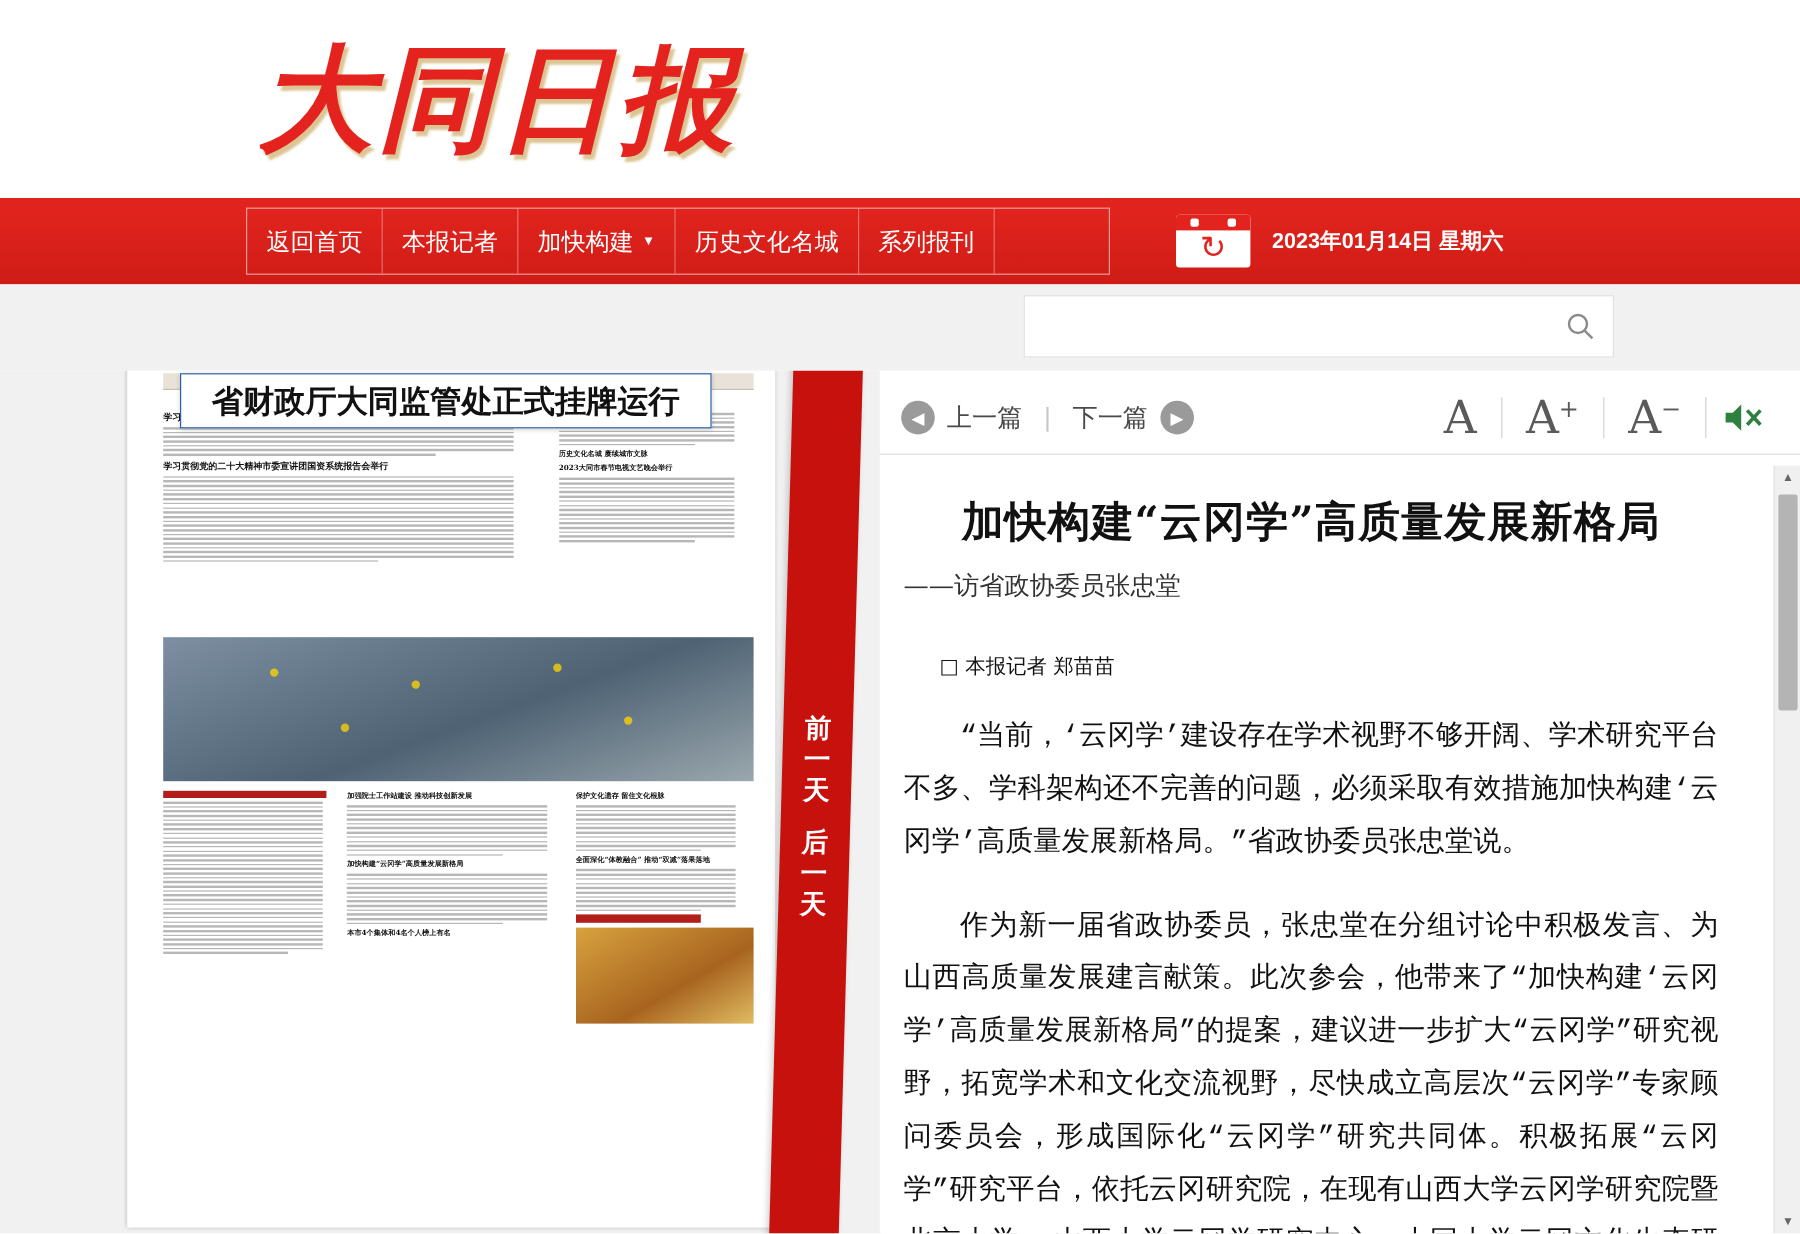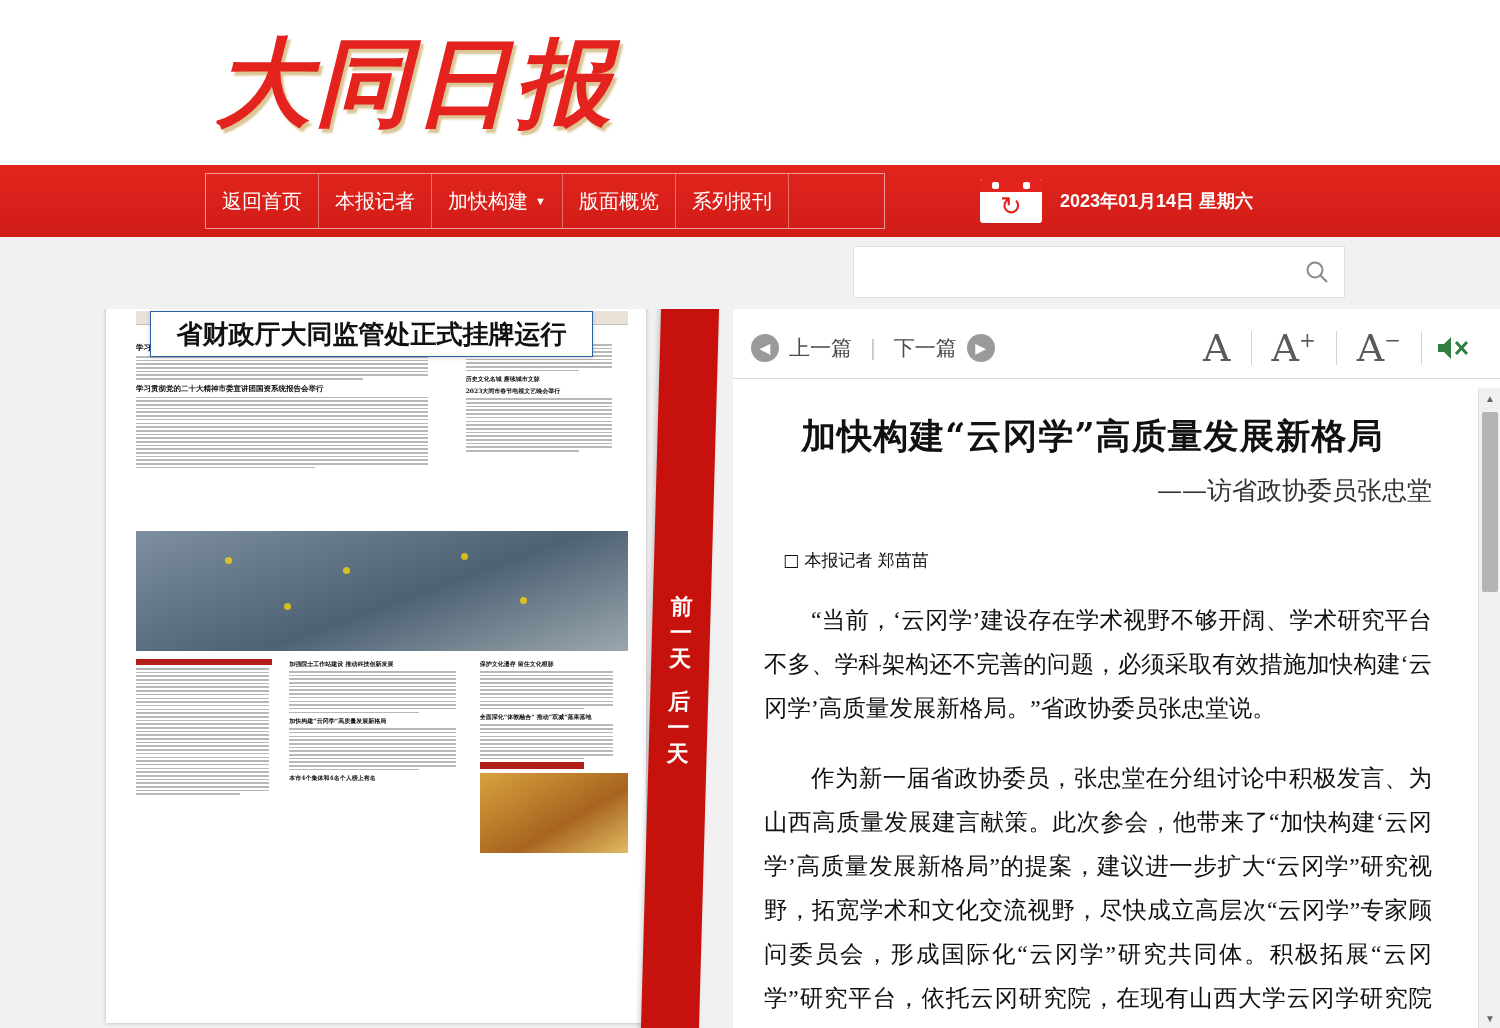--- a/index.html
+++ b/index.html
@@ -277,42 +277,41 @@
   .art-title {
     text-align: center;
     font-size: 35px;
     font-weight: bold;
     color: #111;
     font-family: "DejaVu Serif", serif;
     letter-spacing: 1px;
     line-height: 44px;
   }
   .art-sub {
-    text-align: right;
-    font-size: 25px;
+    text-align: left;
+    font-size: 21px;
     color: #333;
     margin-top: 16px;
     font-family: "DejaVu Serif", serif;
   }
   .art-byline {
     margin-top: 42px;
     font-size: 17px;
     color: #111;
     padding-left: 30px;
     font-family: "DejaVu Serif", serif;
   }
   .art-p {
     margin-top: 26px;
     font-size: 23.5px;
     line-height: 44px;
     color: #111;
     text-align: justify;
     text-indent: 2em;
-    font-family: Liberation Serif, serif;
-    margin-left: 11px;
+    font-family: Liberation Mono, monospace;
   }
 
   
   .scrollbar {
     position: absolute;
     right: 0; top: 79px;
     width: 22px; height: 640px;
     background: #f0f0f0;
     border-left: 1px solid #e0e0e0;
   }
@@ -346,21 +345,21 @@
       <span>返回首页</span>
     </div>
     <div class="nav-item">
       <span>本报记者</span>
     </div>
     <div class="nav-item">
       <span>加快构建</span>
       <span class="caret">▼</span>
     </div>
     <div class="nav-item">
-      <span>版面概览</span>
+      <span>历史文化名城</span>
     </div>
     <div class="nav-item">
       <span>系列报刊</span>
     </div>
     <div class="nav-spacer"></div>
   </div>
 
   <div class="date-group">
     <div class="cal-icon">
       <div class="top"></div>

